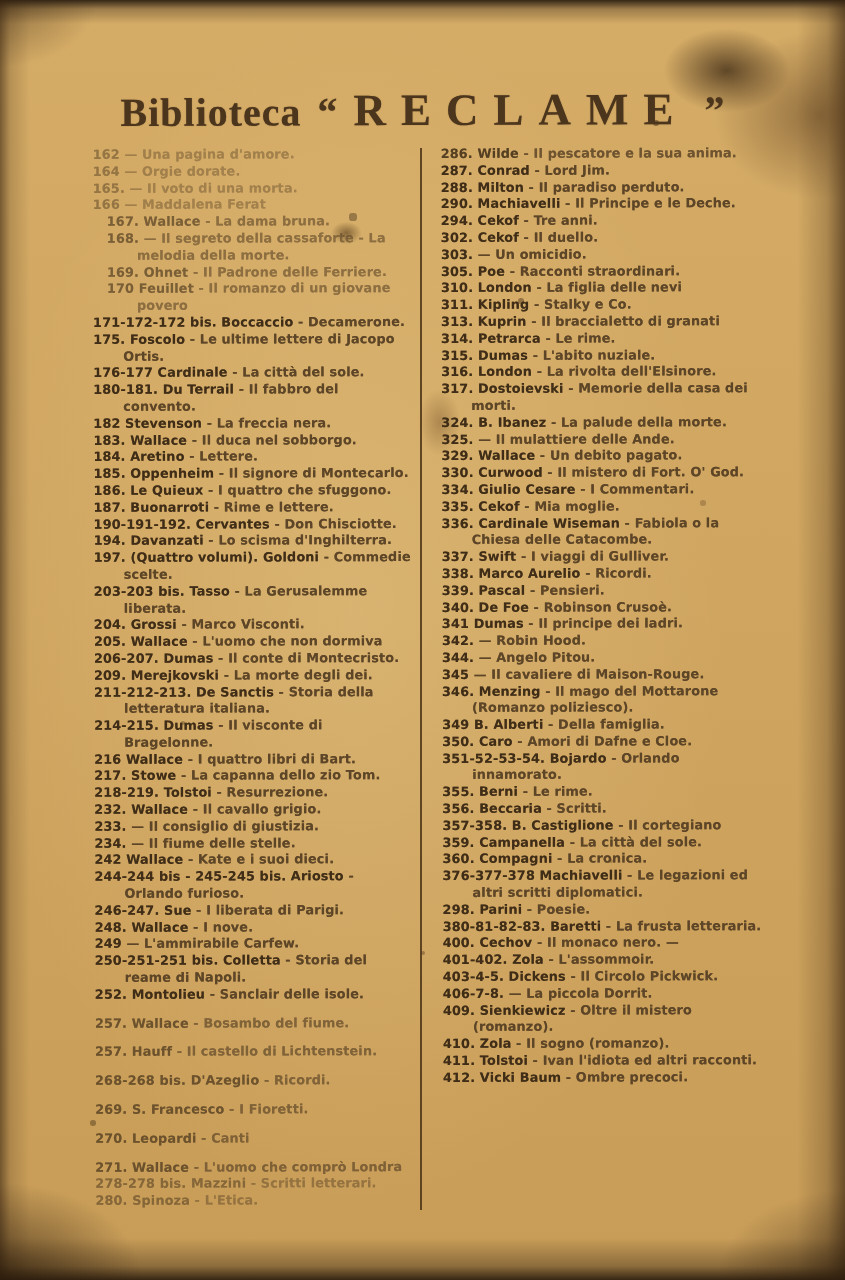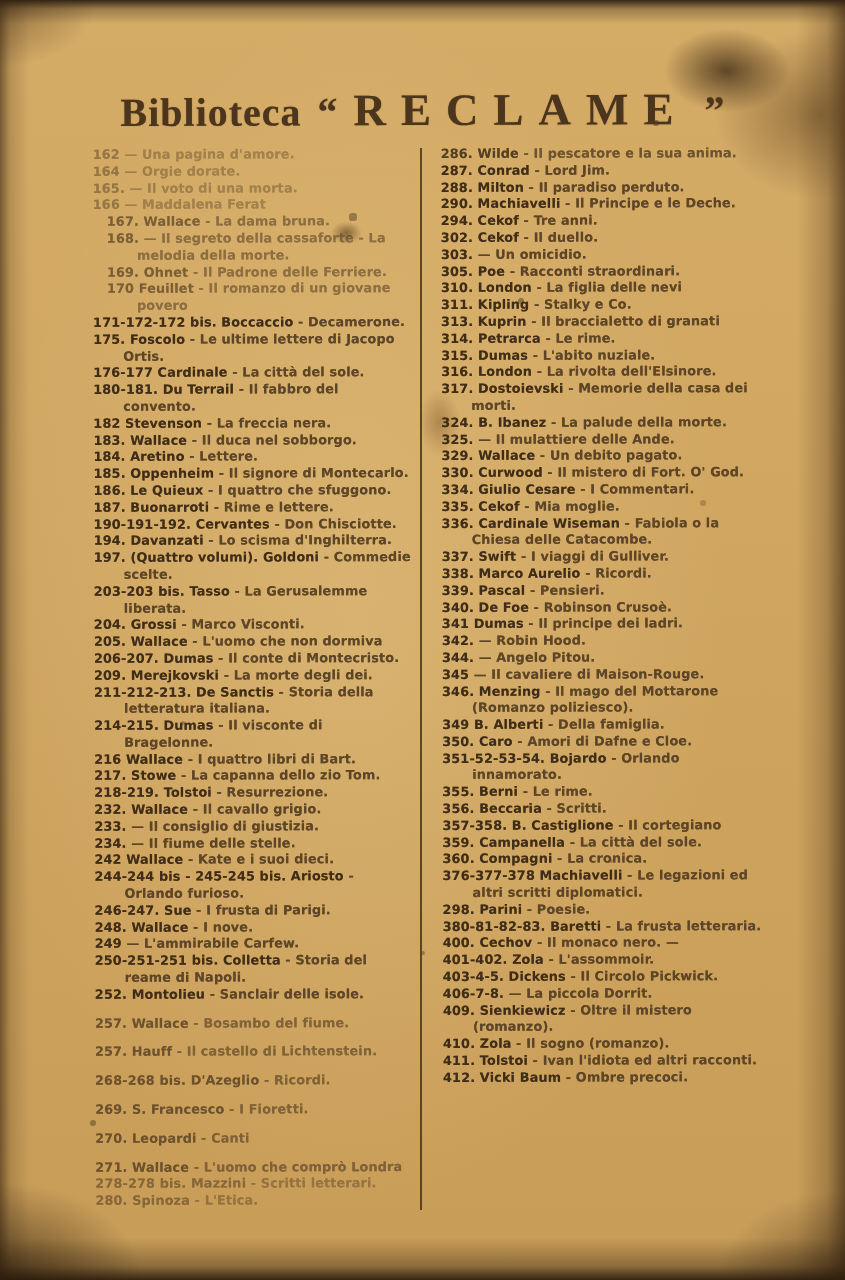--- a/index.html
+++ b/index.html
@@ -132,21 +132,21 @@
         <div class="entry"><span class="num">211-212-213.</span><span class="auth"> De Sanctis</span><span class="ttl"> - Storia della letteratura italiana.</span></div>
         <div class="entry"><span class="num">214-215.</span><span class="auth"> Dumas</span><span class="ttl"> - Il visconte di Bragelonne.</span></div>
         <div class="entry"><span class="num">216</span><span class="auth"> Wallace</span><span class="ttl"> - I quattro libri di Bart.</span></div>
         <div class="entry"><span class="num">217.</span><span class="auth"> Stowe</span><span class="ttl"> - La capanna dello zio Tom.</span></div>
         <div class="entry"><span class="num">218-219.</span><span class="auth"> Tolstoi</span><span class="ttl"> - Resurrezione.</span></div>
         <div class="entry"><span class="num">232.</span><span class="auth"> Wallace</span><span class="ttl"> - Il cavallo grigio.</span></div>
         <div class="entry"><span class="num">233.</span><span class="ttl"> — Il consiglio di giustizia.</span></div>
         <div class="entry"><span class="num">234.</span><span class="ttl"> — Il fiume delle stelle.</span></div>
         <div class="entry"><span class="num">242</span><span class="auth"> Wallace</span><span class="ttl"> - Kate e i suoi dieci.</span></div>
         <div class="entry"><span class="num">244-244 bis - 245-245 bis.</span><span class="auth"> Ariosto</span><span class="ttl"> - Orlando furioso.</span></div>
-        <div class="entry"><span class="num">246-247.</span><span class="auth"> Sue</span><span class="ttl"> - I frusta di Parigi.</span></div>
+        <div class="entry"><span class="num">246-247.</span><span class="auth"> Sue</span><span class="ttl"> - I liberata di Parigi.</span></div>
         <div class="entry"><span class="num">248.</span><span class="auth"> Wallace</span><span class="ttl"> - I nove.</span></div>
         <div class="entry"><span class="num">249</span><span class="ttl"> — L'ammirabile Carfew.</span></div>
         <div class="entry"><span class="num">250-251-251 bis.</span><span class="auth"> Colletta</span><span class="ttl"> - Storia del reame di Napoli.</span></div>
         <div class="entry"><span class="num">252.</span><span class="auth"> Montolieu</span><span class="ttl"> - Sanclair delle isole.</span></div>
         <div class="entry"><span class="num">257.</span><span class="auth"> Wallace</span><span class="ttl"> - Bosambo del fiume.</span></div>
         <div class="entry"><span class="num">257.</span><span class="auth"> Hauff</span><span class="ttl"> - Il castello di Lichtenstein.</span></div>
         <div class="entry"><span class="num">268-268 bis.</span><span class="auth"> D'Azeglio</span><span class="ttl"> - Ricordi.</span></div>
         <div class="entry"><span class="num">269.</span><span class="auth"> S. Francesco</span><span class="ttl"> - I Fioretti.</span></div>
         <div class="entry"><span class="num">270.</span><span class="auth"> Leopardi</span><span class="ttl"> - Canti</span></div>
         <div class="entry"><span class="num">271.</span><span class="auth"> Wallace</span><span class="ttl"> - L'uomo che comprò Londra</span></div>

